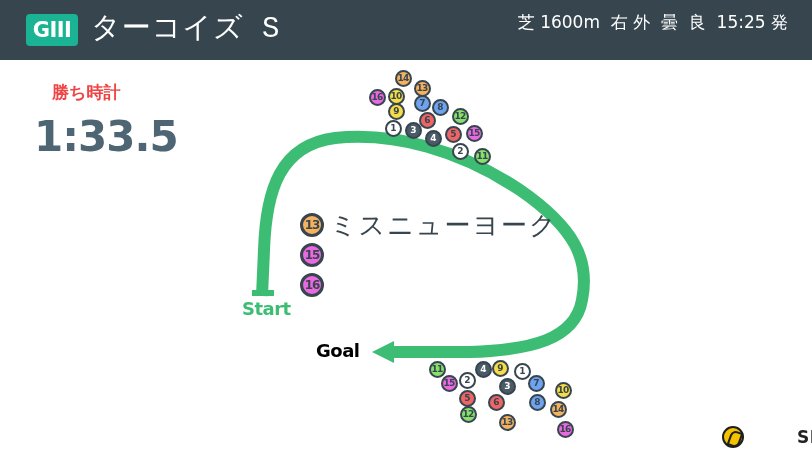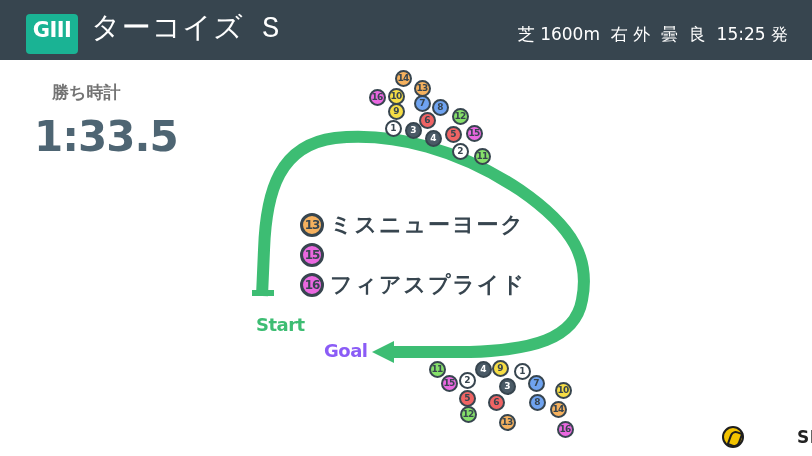--- a/index.html
+++ b/index.html
@@ -1,29 +1,29 @@
 <!DOCTYPE html>
 <html><head>
 <meta charset="utf-8">
 <style>
   * { box-sizing: border-box; margin: 0; padding: 0; }
   html, body { width: 812px; height: 456px; overflow: hidden; background: #ffffff; font-family: "DejaVu Sans", "Liberation Sans", sans-serif; }
   .header { position: absolute; left: 0; top: 0; width: 812px; height: 60px; background: #37454f; }
-  .grade-badge { position: absolute; left: 26px; top: 14px; width: 52px; height: 40px; background: #1ab394; border-radius: 4px; color: #fff; font-weight: bold; font-size: 21px; line-height: 32px; text-align: center; letter-spacing: -0.5px; }
+  .grade-badge { position: absolute; left: 26px; top: 14px; width: 52px; height: 32px; background: #1ab394; border-radius: 4px; color: #fff; font-weight: bold; font-size: 21px; line-height: 32px; text-align: center; letter-spacing: -0.5px; }
   .race-title { position: absolute; left: 91px; top: 10px; color: #fff; font-size: 29px; line-height: 40px; letter-spacing: 1px; font-family: Liberation Mono, monospace; }
-  .race-info { position: absolute; right: 24px; top: 22px; color: #fff; font-size: 17px; line-height: 24px; white-space: pre; }
-  .time-label { position: absolute; left: 52px; top: 80px; color: #737373; font-size: 17px; font-weight: bold; line-height: 24px; }
+  .race-info { position: absolute; right: 24px; top: 10px; color: #fff; font-size: 17px; line-height: 24px; white-space: pre; }
+  .time-label { position: absolute; left: 52px; top: 80px; color: #ef4444; font-size: 17px; font-weight: bold; line-height: 24px; }
   .time-value { position: absolute; left: 34px; top: 113px; color: #4e6573; font-size: 42px; font-weight: bold; line-height: 48px; letter-spacing: -1px; }
   svg.track { position: absolute; left: 0; top: 0; }
-  .start-label { position: absolute; left: 242px; top: 314px; color: #3dbd73; font-weight: bold; font-size: 18px; line-height: 22px; letter-spacing: -0.5px; margin-left: 14px; }
-  .goal-label { position: absolute; left: 324px; top: 340px; color: #8b5cf6; font-weight: bold; font-size: 18px; line-height: 22px; letter-spacing: -0.5px; }
+  .start-label { position: absolute; left: 242px; top: 298px; color: #3dbd73; font-weight: bold; font-size: 18px; line-height: 22px; letter-spacing: -0.5px; }
+  .goal-label { position: absolute; left: 316px; top: 340px; color: #000000; font-weight: bold; font-size: 18px; line-height: 22px; letter-spacing: -0.5px; }
   .winners { position: absolute; left: 300px; top: 210px; }
   .winner-row { display: flex; align-items: center; height: 30px; }
   .winner-num { width: 24px; height: 24px; border-radius: 50%; border: 3px solid #37454f; color: #37454f; font-weight: bold; font-size: 12px; line-height: 18px; text-align: center; letter-spacing: -1px; margin-right: 6px; }
-  .winner-name { color: #37454f; font-size: 22px; font-weight: bold; letter-spacing: 2px; line-height: 26px; }
+  .winner-name { color: #37454f; font-size: 26px; font-weight: normal; letter-spacing: 2px; line-height: 26px; }
   .horse { position: absolute; width: 17px; height: 17px; border-radius: 50%; border: 2.5px solid #37454f; font-weight: bold; font-size: 9px; line-height: 12px; text-align: center; letter-spacing: -0.8px; }
   .logo { position: absolute; left: 722px; top: 426px; display: flex; align-items: center; }
   .logo-mark { width: 22px; height: 22px; border-radius: 50%; background: #f3c300; border: 2px solid #1e1e1e; position: relative; margin-right: 5px; }
   .logo-mark::after { content: ""; position: absolute; left: 5px; top: 3px; width: 8px; height: 12px; border: 2px solid #1e1e1e; border-radius: 6px 0 6px 0; transform: rotate(20deg); }
   .logo-text { font-weight: bold; font-size: 17px; color: #222; letter-spacing: 0.5px; margin-left: 48px; }
 </style>
 </head>
 <body>
 
 <div class="header">
@@ -47,21 +47,20 @@
 <div class="winners">
   <div class="winner-row">
     <div class="winner-num" style="background:#f5b15e">13</div>
     <div class="winner-name">ミスニューヨーク</div>
   </div>
   <div class="winner-row">
     <div class="winner-num" style="background:#ea68e0">15</div>
   </div>
   <div class="winner-row">
     <div class="winner-num" style="background:#ea68e0">16</div>
-    <div class="winner-name">フィアスプライド</div>
   </div>
 </div>
 
 <div id="corner-cluster">
     <div class="horse" style="background: rgb(245, 177, 94); color: rgb(55, 69, 79); left: 394.5px; top: 69.5px;">14</div>
     <div class="horse" style="background: rgb(245, 177, 94); color: rgb(55, 69, 79); left: 413.5px; top: 79.5px;">13</div>
     <div class="horse" style="background: rgb(234, 104, 224); color: rgb(55, 69, 79); left: 368.5px; top: 88.5px;">16</div>
     <div class="horse" style="background: rgb(246, 221, 69); color: rgb(55, 69, 79); left: 387.5px; top: 87.5px;">10</div>
     <div class="horse" style="background: rgb(111, 163, 240); color: rgb(55, 69, 79); left: 413.5px; top: 94.5px;">7</div>
     <div class="horse" style="background: rgb(111, 163, 240); color: rgb(55, 69, 79); left: 431.5px; top: 98.5px;">8</div>

